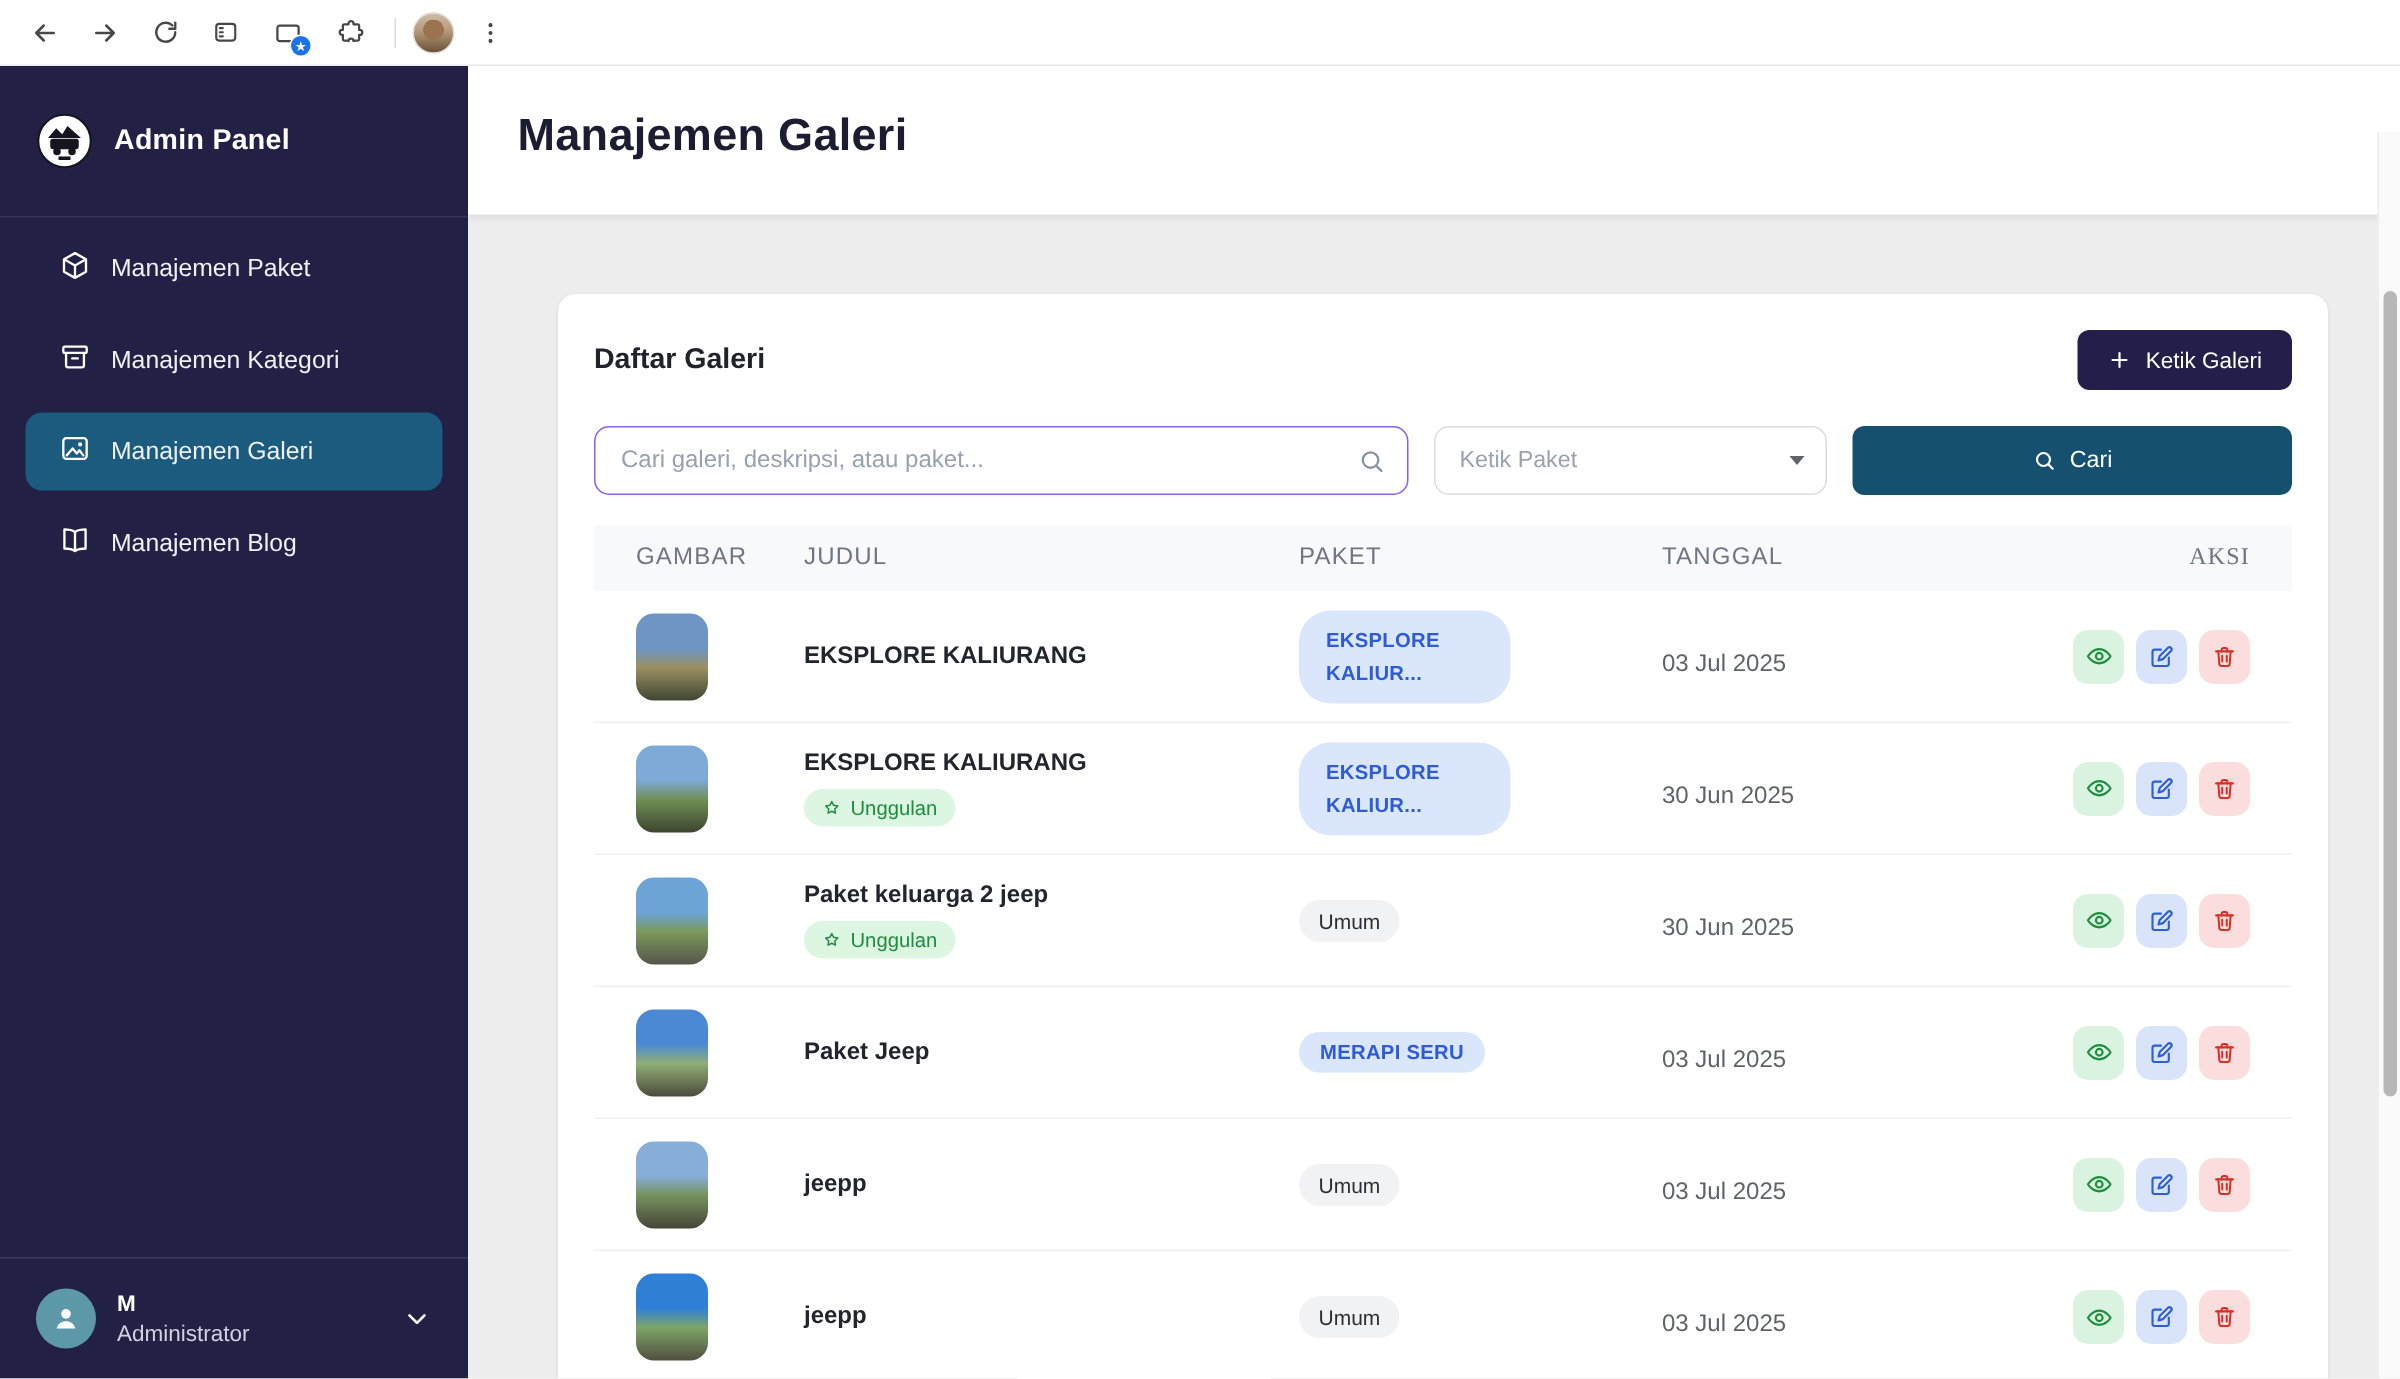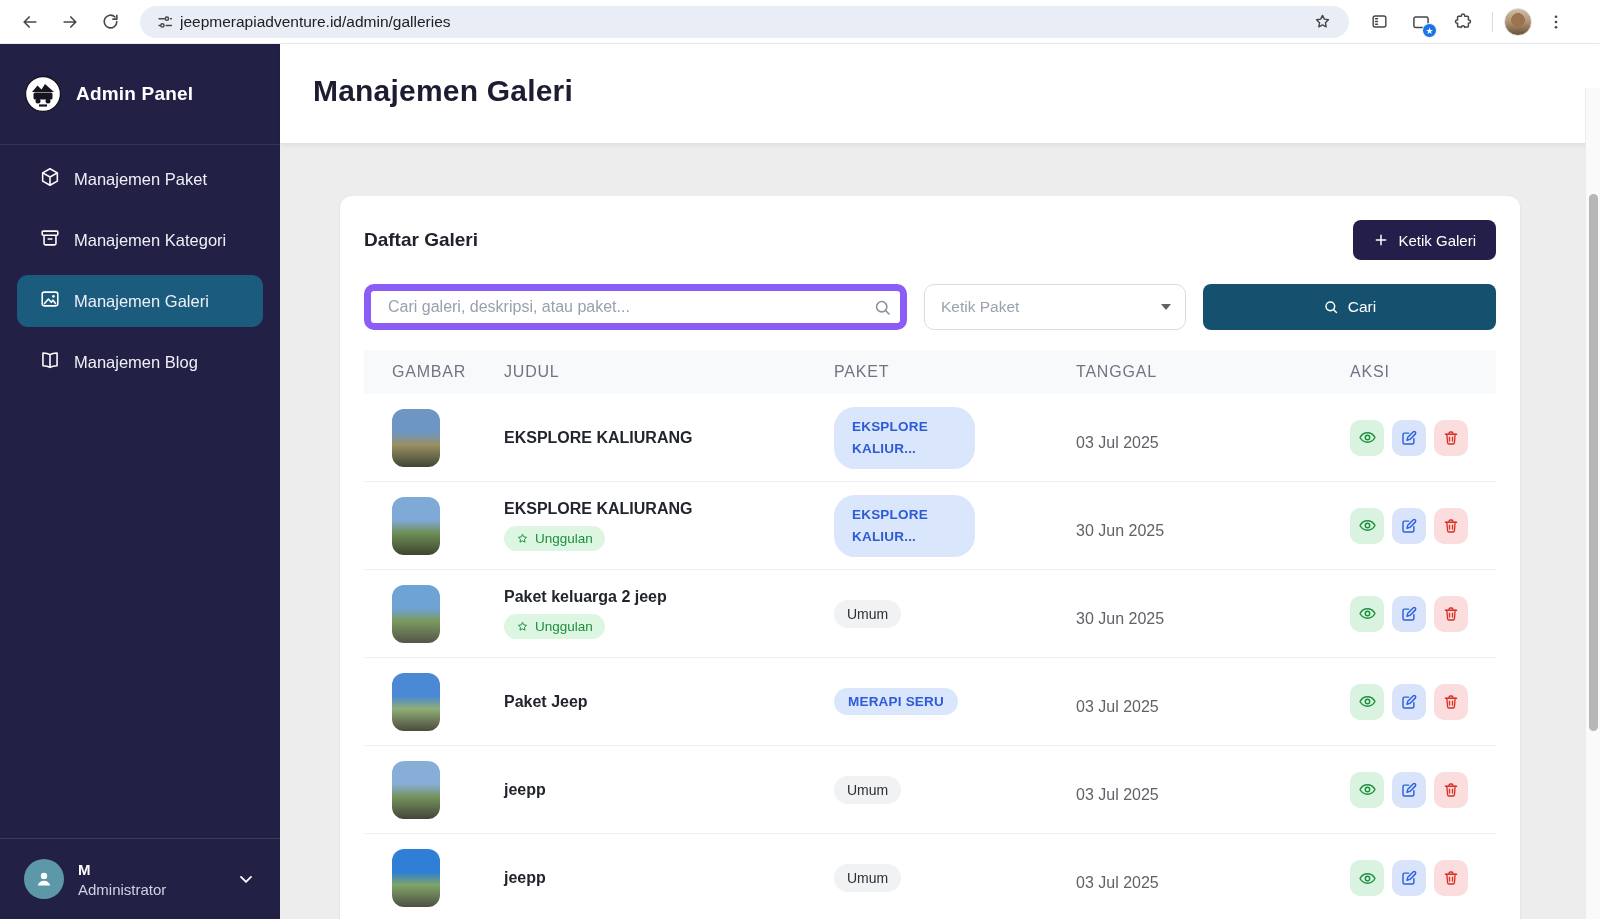--- a/index.html
+++ b/index.html
@@ -17,21 +17,21 @@
   .cast-badge { position:absolute; right:2px; bottom:2px; width:15px; height:15px; border-radius:50%; background:#1a73e8; color:#fff; font-size:9px; line-height:15px; text-align:center; border:1.5px solid #fff; }
   .browser-avatar { width:28px; height:28px; border-radius:50%; background:
       radial-gradient(circle at 50% 42%, #9c7350 0 34%, rgba(0,0,0,0) 35%),
       linear-gradient(180deg,#cfbda5 0%, #b59a78 45%, #6b5138 100%);
       border:1px solid #e0e0e0; }
 
   
   .app { display:flex; height:875px; position:relative; }
 
   
-  .sidebar { width:280px; flex:none; background:var(--sidebar-bg,#232046); color:#fff; display:flex; flex-direction:column; }
+  .sidebar { width:312px; flex:none; background:var(--sidebar-bg,#232046); color:#fff; display:flex; flex-direction:column; }
   .brand { display:flex; align-items:center; gap:14px; padding:0 24px; height:101px; border-bottom:1px solid rgba(255,255,255,.09); }
   .brand-logo { width:38px; height:38px; flex:none; }
   .brand-title { font-size:19px; font-weight:700; letter-spacing:.2px; }
   .nav { padding:8px 17px; }
   .nav-item { display:flex; align-items:center; gap:13px; height:52px; padding:0 0 0 22px; margin-bottom:9px; border-radius:11px; cursor:pointer; }
   .nav-item.active { background:var(--active-item-bg,#1b5b7e); }
   .nav-item .nav-label { font-size:16.5px; color:#eef0f6; font-weight:500; }
   .nav-item svg { flex:none; }
   .side-spacer { flex:1; }
   .user-box { border-top:1px solid rgba(255,255,255,.12); padding:20px 24px; display:flex; align-items:center; gap:14px; }
@@ -46,35 +46,35 @@
   .page-title { font-size:30px; font-weight:700; color:#1d1d32; letter-spacing:.2px; }
   .content { flex:1; background:#ededee; position:relative; overflow:hidden; }
 
   
   .card { position:absolute; left:60px; top:53px; width:1180px; background:#fff; border-radius:12px; box-shadow:0 1px 3px rgba(0,0,0,.08); padding:24px 24px 28px; }
   .card-head { display:flex; align-items:center; justify-content:space-between; height:40px; }
   .card-title { font-size:19px; font-weight:700; color:#20222c; }
   .btn-add { display:inline-flex; align-items:center; gap:9px; background:var(--brand-dark,#241e4a); color:#fff; border:none; height:40px; padding:0 20px; border-radius:8px; font-size:15px; font-family:inherit; cursor:pointer; }
   .filters { display:flex; align-items:center; margin-top:24px; gap:17px; }
   .search-wrap { position:relative; flex:1; }
-  .search-input { width:100%; height:46px; border:7px solid #8b5cf6; border-radius:10px; padding:0 44px 0 17px; font-size:16px; font-family:inherit; color:#30343c; outline:none; }
+  .search-input { width:100%; height:46px; border:1px solid #8b5cf6; border-radius:10px; padding:0 44px 0 17px; font-size:16px; font-family:inherit; color:#30343c; outline:none; }
   .search-input::placeholder { color:#98a1ae; }
   .search-wrap svg { position:absolute; right:15px; top:14px; }
   .select-box { width:262px; flex:none; height:46px; border:1px solid #d8dde4; border-radius:10px; display:flex; align-items:center; justify-content:space-between; padding:0 14px 0 16px; cursor:pointer; }
   .select-box .sel-text { font-size:15.5px; color:#9aa2af; }
   .caret { width:0; height:0; border-left:5px solid transparent; border-right:5px solid transparent; border-top:6px solid #5f6368; }
   .btn-cari { width:293px; flex:none; height:46px; border:none; border-radius:8px; background:var(--search-btn,#16506f); color:#fff; font-size:15.5px; font-family:inherit; display:inline-flex; align-items:center; justify-content:center; gap:9px; cursor:pointer; }
 
   
   .table { margin-top:20px; }
   .thead, .trow { display:grid; grid-template-columns:140px 330px 242px 1fr 146px; align-items:center; }
   .thead { background:#f8f9fa; height:44px; border-radius:2px; }
   .th { font-size:16px; color:#6f7584; letter-spacing:.8px; font-weight:500; }
   .th:first-child { padding-left:28px; }
-  .th.aksi { padding-right:28px; }
+  .th.aksi { text-align:right; padding-right:28px;font-family:Liberation Serif, serif; }
   .trow { height:88px; border-bottom:1px solid #eef0f2; }
   .trow:last-child { border-bottom:none; }
   .thumb { width:48px; height:58px; border-radius:12px; margin-left:28px; }
   .cell-title { display:flex; flex-direction:column; align-items:flex-start; gap:8px; }
   .row-title { font-size:16px; font-weight:700; color:#22252d; }
   .badge-featured { display:inline-flex; align-items:center; gap:6px; background:var(--badge-green-bg,#dcf6e2); color:var(--badge-green-text,#1e8e3e); font-size:13.5px; padding:5px 12px; border-radius:14px;text-align:right; }
   .pill { display:inline-flex; align-items:center; font-size:14px; }
   .pill-gray { background:#f1f2f4; color:#2b2f36; padding:6px 13px; border-radius:15px; }
   .pill-blue { background:var(--badge-blue-bg,#d9e6fb); color:var(--badge-blue-text,#2e5bd7); font-size:13.5px; font-weight:700; padding:6px 14px; border-radius:15px; letter-spacing:.2px; }
   .pill-wide { max-width:141px; padding:9px 18px; border-radius:21px; line-height:22px; white-space:normal; }
@@ -101,38 +101,20 @@
   <div class="chrome-btn">
     <svg width="20" height="20" viewBox="0 0 24 24" fill="none" stroke="#474747" stroke-width="2" stroke-linecap="round" stroke-linejoin="round">
         <path d="M5 12h14M13 6l6 6-6 6"></path>
       </svg>
   </div>
   <div class="chrome-btn">
     <svg width="19" height="19" viewBox="0 0 24 24" fill="none" stroke="#474747" stroke-width="2" stroke-linecap="round" stroke-linejoin="round">
         <path d="M20 12a8 8 0 1 1-2.4-5.7"></path>
         <path d="M20 4v5h-5"></path>
       </svg>
-  </div>
-  <div class="omnibox">
-    <span class="chrome-btn" style="width:30px;height:30px">
-      <svg width="18" height="18" viewBox="0 0 24 24" fill="none" stroke="#474747" stroke-width="2" stroke-linecap="round">
-          <path d="M4 7.5h7"></path>
-          <circle cx="14.5" cy="7.5" r="2.2"></circle>
-          <path d="M19.5 7.5h1"></path>
-          <path d="M4 16.5h1"></path>
-          <circle cx="8.5" cy="16.5" r="2.2"></circle>
-          <path d="M13.5 16.5h7"></path>
-        </svg>
-    </span>
-    <span class="url">jeepmerapiadventure.id/admin/galleries</span>
-    <span class="chrome-btn" style="width:30px;height:30px">
-      <svg width="19" height="19" viewBox="0 0 24 24" fill="none" stroke="#474747" stroke-width="1.8" stroke-linejoin="round">
-          <path d="M12 4.3l2.3 4.7 5.2.8-3.8 3.7.9 5.2-4.6-2.4-4.6 2.4.9-5.2L4.5 9.8l5.2-.8z"></path>
-        </svg>
-    </span>
   </div>
   <div class="right-cluster">
     <div class="chrome-btn">
       <svg width="19" height="19" viewBox="0 0 24 24" fill="none" stroke="#474747" stroke-width="1.8" stroke-linecap="round">
           <rect x="4" y="5" width="16" height="14" rx="2.5"></rect>
           <path d="M7 8.5h2.5M7 12h2.5M7 15.5h2.5"></path>
         </svg>
     </div>
     <div class="chrome-btn cast-wrap">
       <svg width="20" height="20" viewBox="0 0 24 24" fill="none" stroke="#474747" stroke-width="1.8" stroke-linecap="round">

